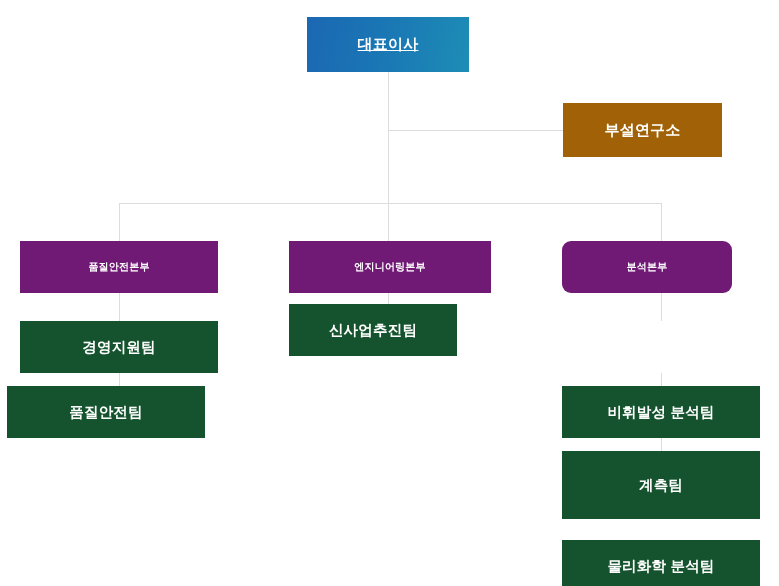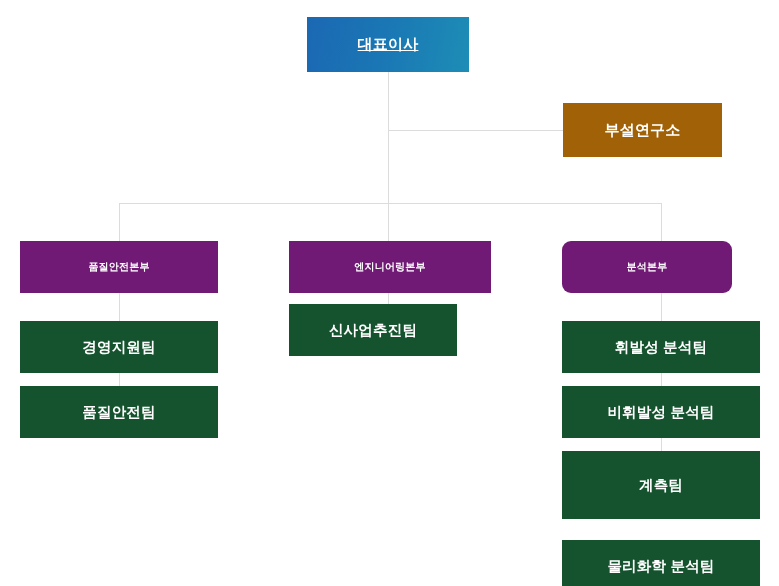--- a/index.html
+++ b/index.html
@@ -83,24 +83,23 @@
   <div class="line v" style="left:661px; top:373px; height:13px;"></div>
   <div class="line v" style="left:661px; top:438px; height:13px;"></div>
   <div class="line v" style="left:661px; top:503px; height:13px;"></div>
 
   <div class="node node-ceo" style="left:307px; top:17px; width:162px; height:55px;text-decoration:underline;">대표이사</div>
 
   <div class="node node-lab" style="left:563px; top:103px; width:159px; height:54px;">부설연구소</div>
 
   <div class="node node-div" style="left:20px; top:241px; width:198px; height:52px;">품질안전본부</div>
   <div class="node node-team" style="left:20px; top:321px; width:198px; height:52px;">경영지원팀</div>
-  <div class="node node-team" style="left:20px; top:386px; width:198px; height:52px;">품질안전팀</div>
+  <div class="node node-team" style="left:7px; top:386px; width:198px; height:52px;">품질안전팀</div>
 
   <div class="node node-div" style="left:289px; top:241px; width:202px; height:52px;">엔지니어링본부</div>
   <div class="node node-team" style="left:289px; top:304px; width:168px; height:52px;">신사업추진팀</div>
 
   <div class="node node-div" style="left:562px; top:241px; width:170px; height:52px;border-radius:9px;">분석본부</div>
-  <div class="node node-team" style="left:562px; top:321px; width:198px; height:52px;">휘발성 분석팀</div>
   <div class="node node-team" style="left:562px; top:386px; width:198px; height:52px;">비휘발성 분석팀</div>
   <div class="node node-team" style="left:562px; top:451px; width:198px; height:68px;">계측팀</div>
   <div class="node node-team" style="left:562px; top:540px; width:198px; height:52px;">물리화학 분석팀</div>
 
 </div>
 
 </body></html>

